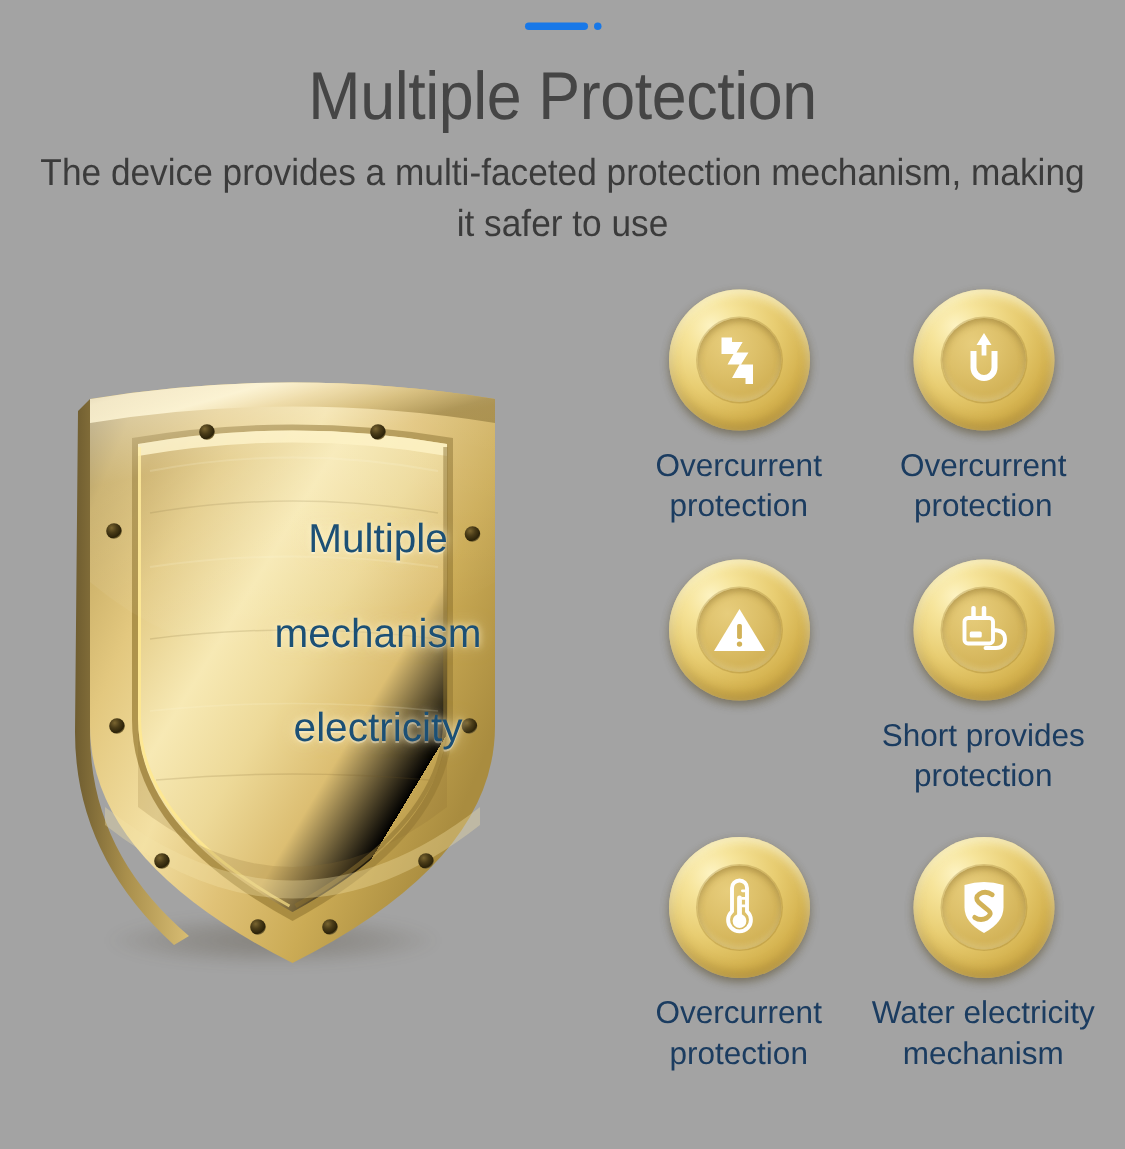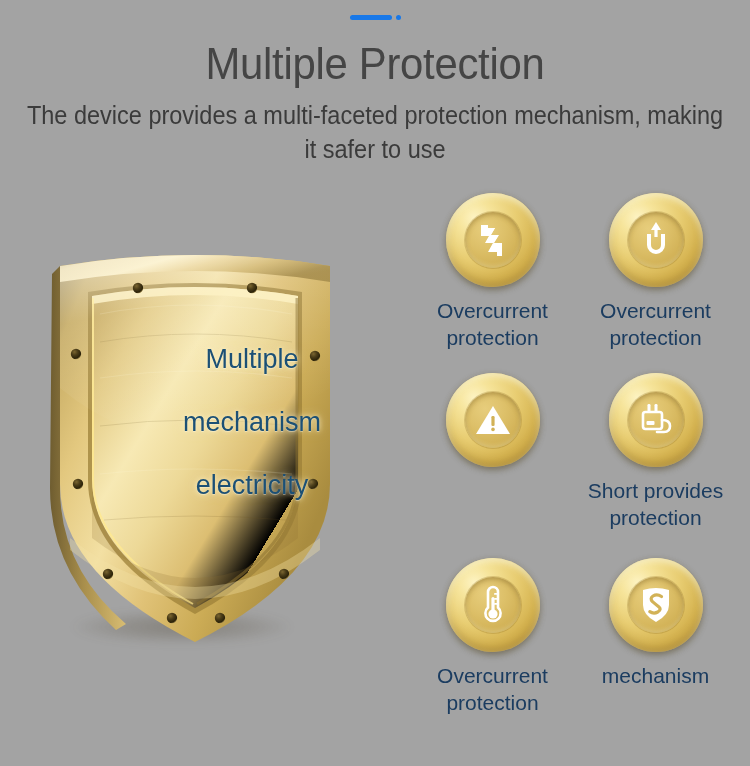--- a/index.html
+++ b/index.html
@@ -426,18 +426,19 @@
         <div class="badge-outer"></div>
         <div class="badge-inner">
           <svg width="34" height="38" viewBox="0 0 34 38">
             <path d="M4 4 Q17 0 30 4 L30 19 Q30 29 17 36 Q4 29 4 19 Z" fill="#ffffff"></path>
             <path d="M22.5 10.5 Q18 7.5 14 10 Q10.5 12.4 13.5 15.6 Q17 18.6 20 21
                      Q22.8 23.4 18.8 26 Q14.6 28.2 10.8 25.6" fill="none" stroke="#d2b257" stroke-width="3.2" stroke-linecap="round"></path>
           </svg>
         </div>
       </div>
       <div class="feature-label">
+        <div>Water electricity</div>
         <div>mechanism</div>
       </div>
     </div>
 
   </div>
 </div>
 
 </body></html>

